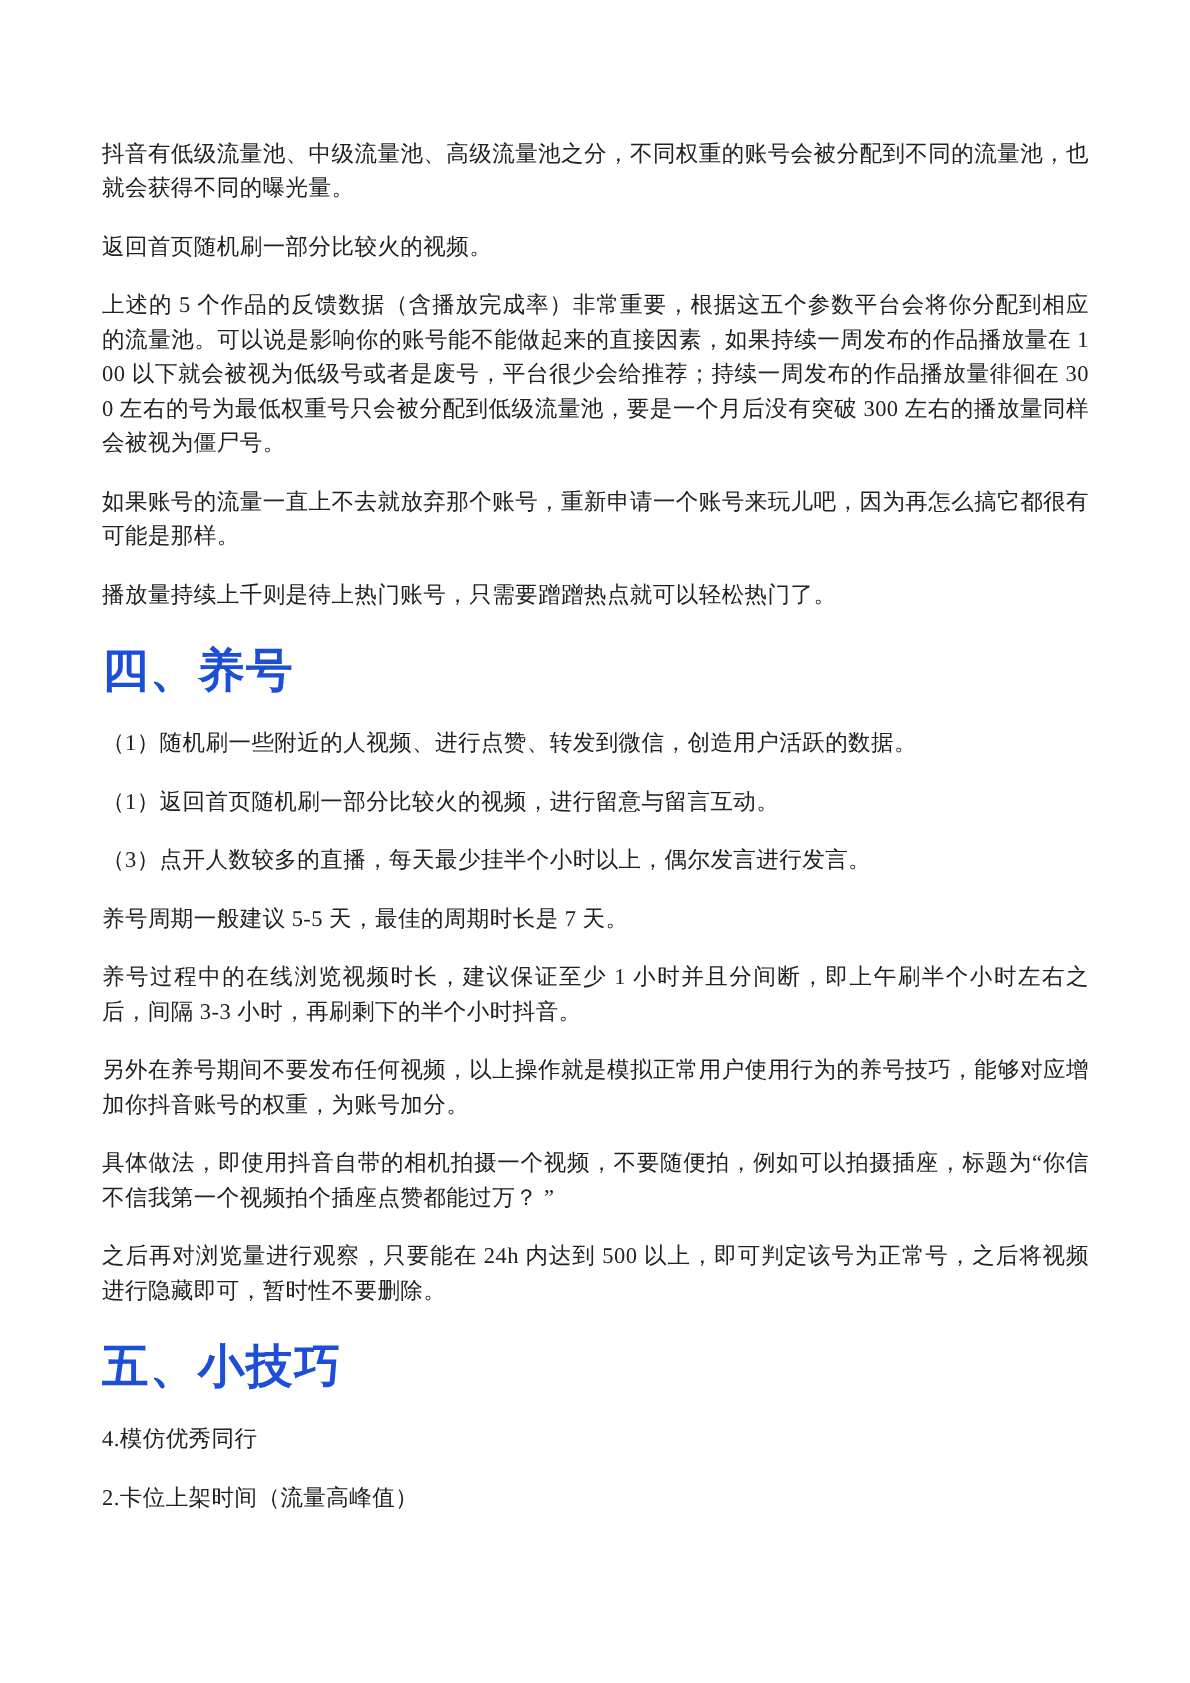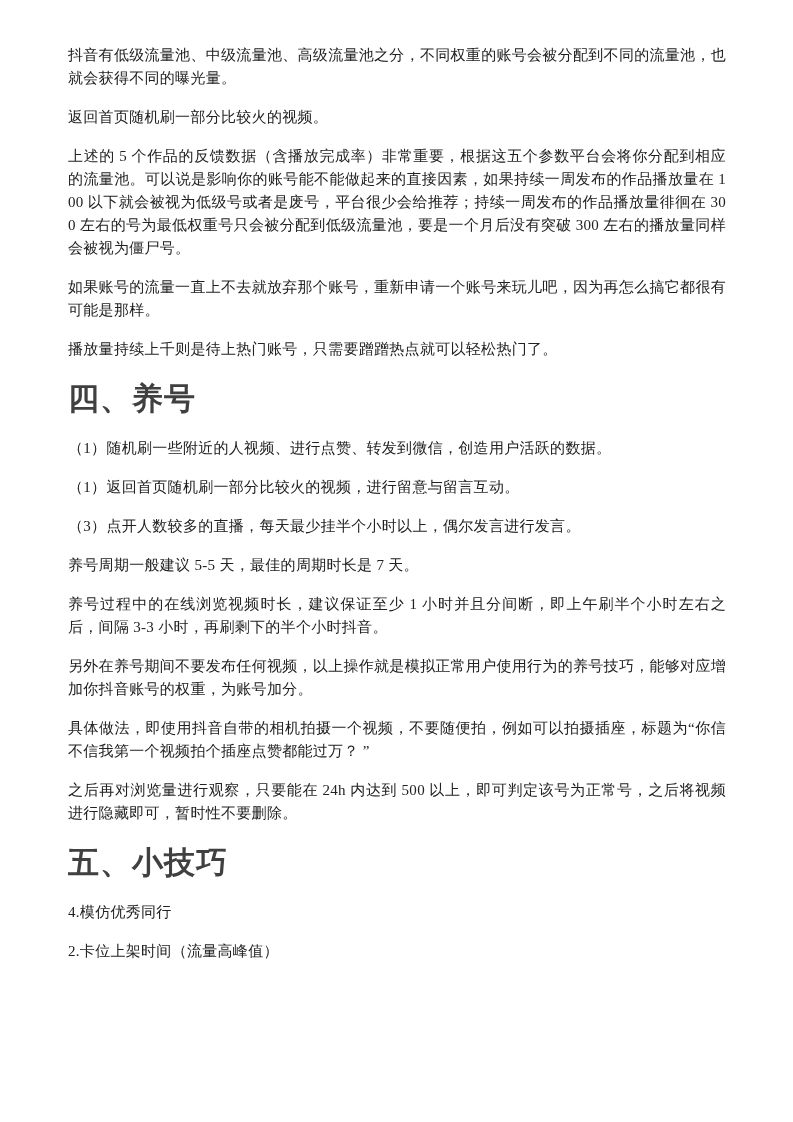--- a/index.html
+++ b/index.html
@@ -8,38 +8,38 @@
     background: #ffffff;
   }
   .page {
     position: relative;
     width: 793px;
     height: 1122px;
     margin: 0 auto;
     background: #ffffff;
     overflow: hidden;
     box-sizing: border-box;
-    padding: 44px 67px 40px 68px;
+    padding: 92px 67px 40px 68px;
     font-family: "Liberation Serif", "DejaVu Serif", serif;
     color: #212121;
   }
   .para {
     margin: 0 0 16px 0;
     font-size: 15px;
     line-height: 23px;
     text-align: justify;
     letter-spacing: 0.3px;
     word-break: break-all;
   }
   .heading {
     margin: 0 0 16px 0;
     font-size: 31px;
     line-height: 44px;
     font-weight: 700;
-    color: #404040;
+    color: #1d4ed8;
     letter-spacing: 1px;
     text-align: left;
   }
 </style>
 </head>
 <body>
 
 <div class="page">
   <p class="para">抖音有低级流量池、中级流量池、高级流量池之分，不同权重的账号会被分配到不同的流量池，也就会获得不同的曝光量。</p>
   <p class="para">返回首页随机刷一部分比较火的视频。</p>

